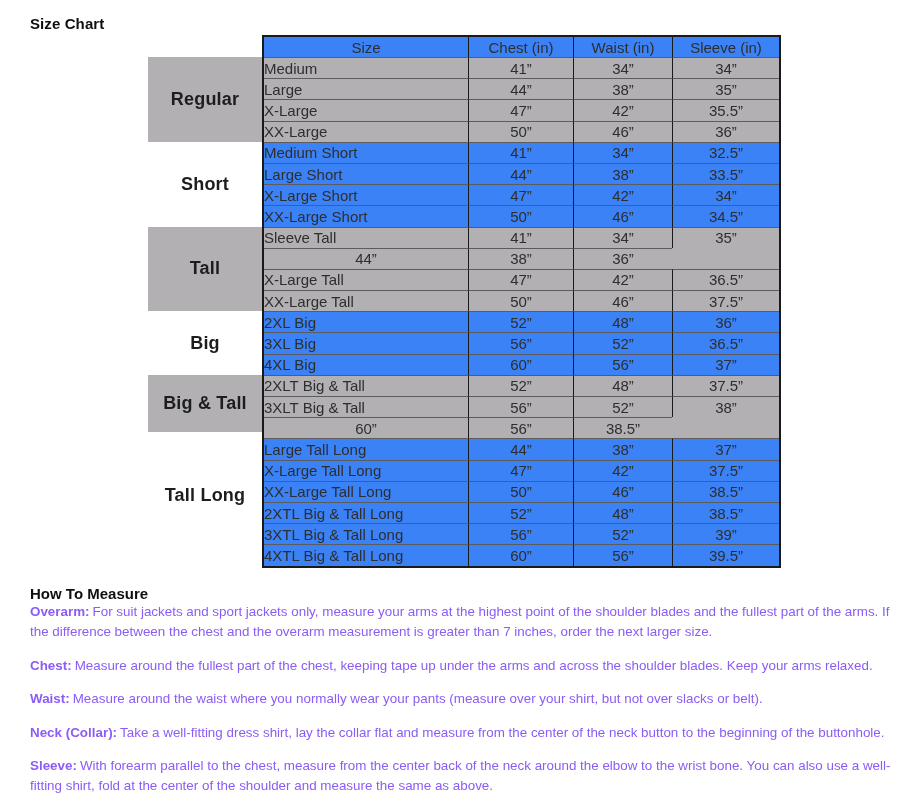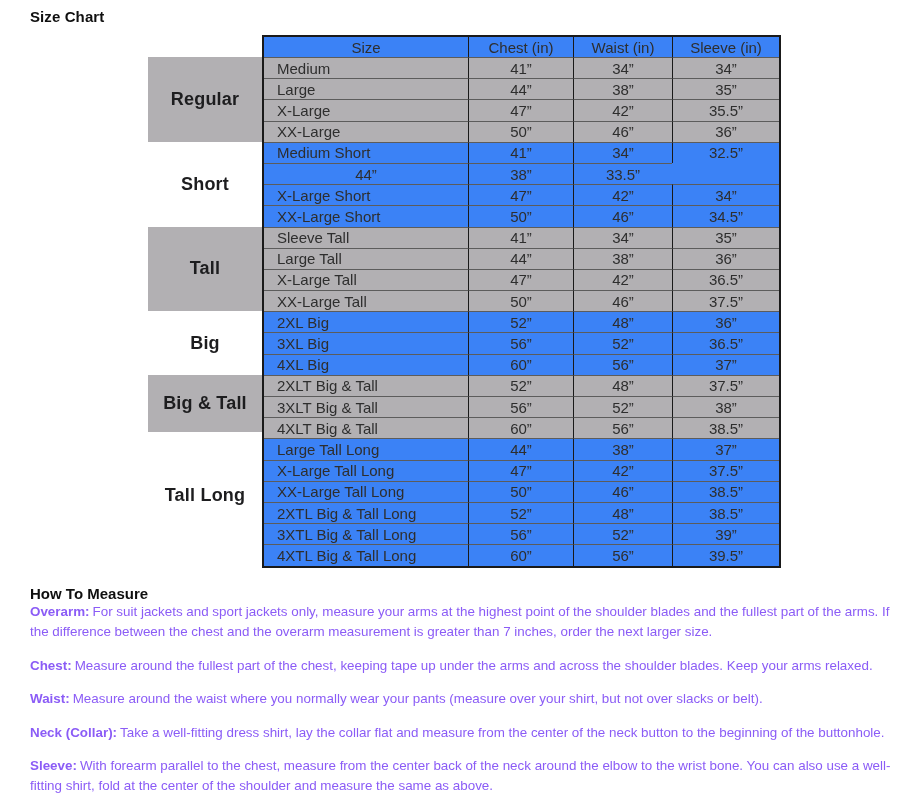--- a/index.html
+++ b/index.html
@@ -5,21 +5,21 @@
   * { margin: 0; padding: 0; box-sizing: border-box; }
   html, body { background: #ffffff; }
   body {
     width: 919px; height: 805px;
     position: relative;
     font-family: "Liberation Sans", sans-serif;
     color: #111;
     overflow: hidden;
   }
   .page-title {
-    position: absolute; top: 8px; left: 30px;
+    position: absolute; top: 15px; left: 30px;
     font-size: 15px; font-weight: bold; color: #0f0f0f;
     letter-spacing: 0.1px;
   }
   
   .chart-wrap {
     position: absolute; top: 35px; left: 148px;
     display: flex; align-items: flex-start;
   }
   .cat-col {
     width: 114px;
@@ -46,21 +46,21 @@
   .trow + .trow .tcell { border-top: 1px solid #5c5c5c; }
   .trow.shaded { background: #b2b0b3; }
   .tcell {
     font-size: 15px; color: #2e2e2e;
     display: flex; align-items: center; justify-content: center;
     border-left: 1px solid #1a1a1a;
     overflow: hidden; white-space: nowrap;
     line-height: 1;
   }
   .tcell:first-child { border-left: none; }
-  .size-cell { justify-content: flex-start; padding-left: 13px; }
+  .size-cell { justify-content: flex-start; }
   .hcell { font-size: 15px; color: #2e2e2e; }
   
   .measure {
     position: absolute; top: 585px; left: 30px; width: 866px;
   }
   .measure-heading {
     font-size: 15px; font-weight: bold; color: #0f0f0f;
   }
   .measure-para {
     font-size: 13.4px; line-height: 1.52; color: #8b5cf6;
@@ -113,20 +113,21 @@
         <div class="tcell num-cell">46”</div>
         <div class="tcell num-cell">36”</div>
       </div>
       <div class="trow">
         <div class="tcell size-cell">Medium Short</div>
         <div class="tcell num-cell">41”</div>
         <div class="tcell num-cell">34”</div>
         <div class="tcell num-cell">32.5”</div>
       </div>
       <div class="trow">
+        <div class="tcell size-cell">Large Short</div>
         <div class="tcell num-cell">44”</div>
         <div class="tcell num-cell">38”</div>
         <div class="tcell num-cell">33.5”</div>
       </div>
       <div class="trow">
         <div class="tcell size-cell">X-Large Short</div>
         <div class="tcell num-cell">47”</div>
         <div class="tcell num-cell">42”</div>
         <div class="tcell num-cell">34”</div>
       </div>
@@ -136,21 +137,20 @@
         <div class="tcell num-cell">46”</div>
         <div class="tcell num-cell">34.5”</div>
       </div>
       <div class="trow shaded">
         <div class="tcell size-cell">Sleeve Tall</div>
         <div class="tcell num-cell">41”</div>
         <div class="tcell num-cell">34”</div>
         <div class="tcell num-cell">35”</div>
       </div>
       <div class="trow shaded">
-        <div class="tcell size-cell">Large Tall</div>
         <div class="tcell num-cell">44”</div>
         <div class="tcell num-cell">38”</div>
         <div class="tcell num-cell">36”</div>
       </div>
       <div class="trow shaded">
         <div class="tcell size-cell">X-Large Tall</div>
         <div class="tcell num-cell">47”</div>
         <div class="tcell num-cell">42”</div>
         <div class="tcell num-cell">36.5”</div>
       </div>
@@ -184,21 +184,20 @@
         <div class="tcell num-cell">48”</div>
         <div class="tcell num-cell">37.5”</div>
       </div>
       <div class="trow shaded">
         <div class="tcell size-cell">3XLT Big &amp; Tall</div>
         <div class="tcell num-cell">56”</div>
         <div class="tcell num-cell">52”</div>
         <div class="tcell num-cell">38”</div>
       </div>
       <div class="trow shaded">
-        <div class="tcell size-cell">4XLT Big &amp; Tall</div>
         <div class="tcell num-cell">60”</div>
         <div class="tcell num-cell">56”</div>
         <div class="tcell num-cell">38.5”</div>
       </div>
       <div class="trow">
         <div class="tcell size-cell">Large Tall Long</div>
         <div class="tcell num-cell">44”</div>
         <div class="tcell num-cell">38”</div>
         <div class="tcell num-cell">37”</div>
       </div>

